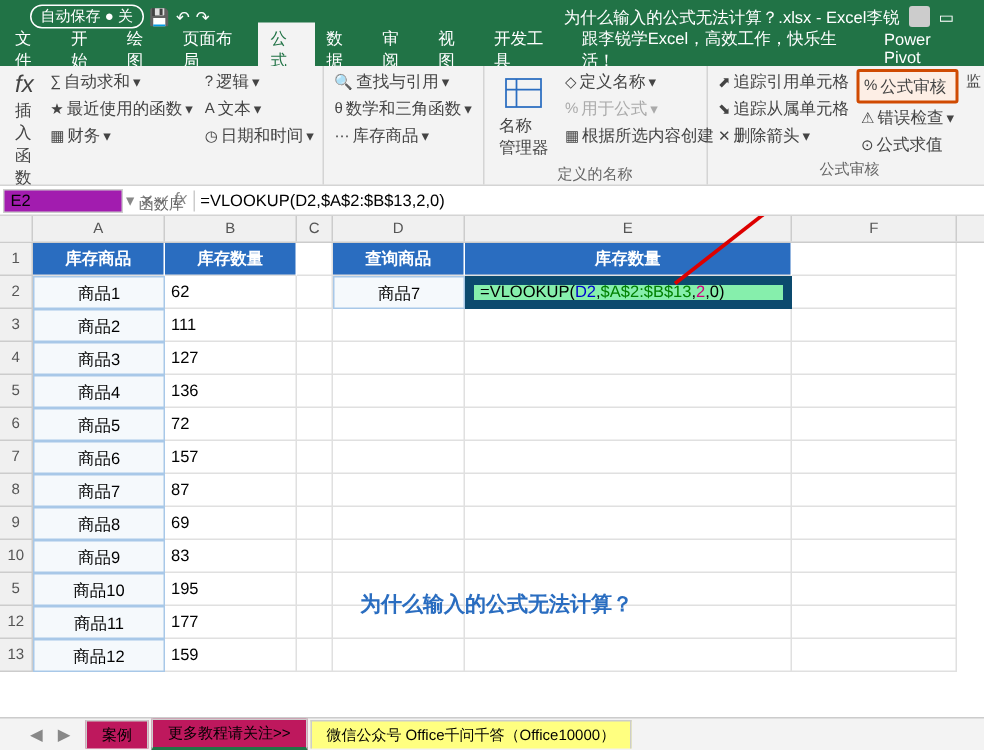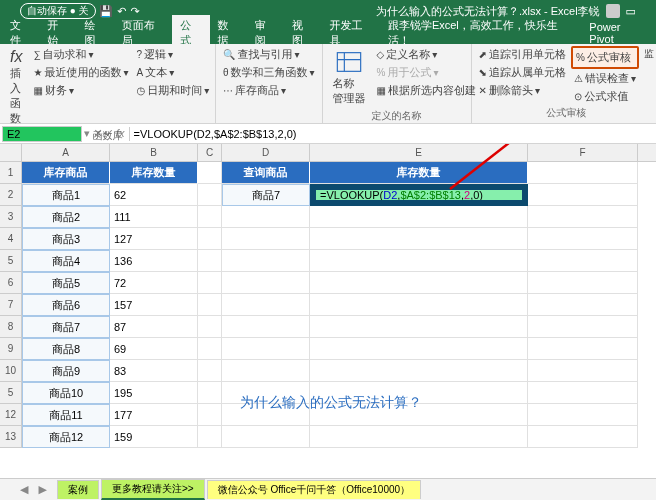--- a/index.html
+++ b/index.html
@@ -16,39 +16,39 @@
 .ribbon{background:#f3f3f3;height:80px;display:flex;border-bottom:1px solid #d4d4d4;position:relative}
 .rgroup{border-right:1px solid #d4d4d4;padding:2px 4px;display:flex;flex-direction:column;justify-content:space-between;height:100%}
 .rgroup .content{display:flex;gap:2px}
 .rgroup .label{text-align:center;font-size:10px;color:#666;padding:1px 0}
 .rbtn{display:flex;align-items:center;gap:2px;padding:1px 3px;font-size:10px;color:#444;white-space:nowrap}
 .bigbtn{display:flex;flex-direction:column;align-items:center;padding:2px 6px;font-size:10px;color:#444}
 .bigbtn svg{width:28px;height:28px}
 .col{display:flex;flex-direction:column;gap:1px}
 .highlight-btn{border:2px solid #d04a02;background:#fdeee5;padding:2px 3px;border-radius:2px}
 .formulabar{height:20px;display:flex;align-items:center;border-bottom:1px solid #d4d4d4;background:#fff}
-.namebox{width:80px;border:1px solid #ccc;margin:1px 2px;padding:1px 4px;font-size:11px;background:#22c55e}
+.namebox{width:80px;border:1px solid #ccc;margin:1px 2px;padding:1px 4px;font-size:11px;background:#a21caf}
 .fbbtns{display:flex;gap:2px;padding:0 4px;color:#888}
 .fbinput{flex:1;padding:1px 4px;font-size:11px;border-left:1px solid #ccc}
 .sheet{position:relative;background:#fff;height:344px;overflow:hidden}
 .colheads{display:flex;background:#f0f0f0;border-bottom:1px solid #ccc;height:18px}
 .corner{width:22px;border-right:1px solid #ccc;background:#f0f0f0}
 .ch{border-right:1px solid #ccc;text-align:center;color:#555;line-height:17px;font-size:10px}
 .cA{width:88px}.cB{width:88px}.cC{width:24px}.cD{width:88px}.cE{width:218px}.cF{width:110px}
 .rh{width:22px;border-right:1px solid #ccc;border-bottom:1px solid #ccc;background:#f0f0f0;text-align:center;color:#555;font-size:10px;display:flex;align-items:center;justify-content:center}
 .row{display:flex;height:22px}
 .cell{border-right:1px solid #e0e0e0;border-bottom:1px solid #e0e0e0;padding:2px 4px;font-size:11px;display:flex;align-items:center;overflow:hidden}
 .hdr{background:#2a6dc0;color:#fff;font-weight:bold;justify-content:center;border-right:1px solid #fff}
 .tblcell{background:#f5f9fc;justify-content:center;border:1px solid #a8c8e8}
 .fhl{background:#86efac;border:6px solid #0c4a6e;font-size:11px}
 .fhl .r1{color:#d00080}.fhl .r2{color:#008000}.fhl .r3{color:#0000d0}
-.annotation{position:absolute;color:#2a6dc0;font-weight:normal;font-size:14px;left:240px;top:250px}
+.annotation{position:absolute;color:#2a6dc0;font-weight:bold;font-size:14px;left:240px;top:250px}
 .arrow-svg{position:absolute;top:0;left:0;pointer-events:none}
 .tabs{position:absolute;bottom:0;left:0;right:0;height:22px;background:#f3f3f3;border-top:1px solid #ccc;display:flex;align-items:center;padding:0 20px;gap:2px}
-.tab{padding:2px 10px;background:#bef264;border:1px solid #ccc;border-bottom:none;font-size:10px}
+.tab{padding:2px 10px;background:#be185d;border:1px solid #ccc;border-bottom:none;font-size:10px}
 .tab.active{border-bottom:2px solid #217346}
 .tab.yellow{background:#ffff80}
 .nav{color:#888;margin-right:8px;font-size:11px}
 </style>
 </head>
 <body>
 
 <div class="titlebar">
   <div class="left">
     <span class="autosave">自动保存 ● 关</span>

